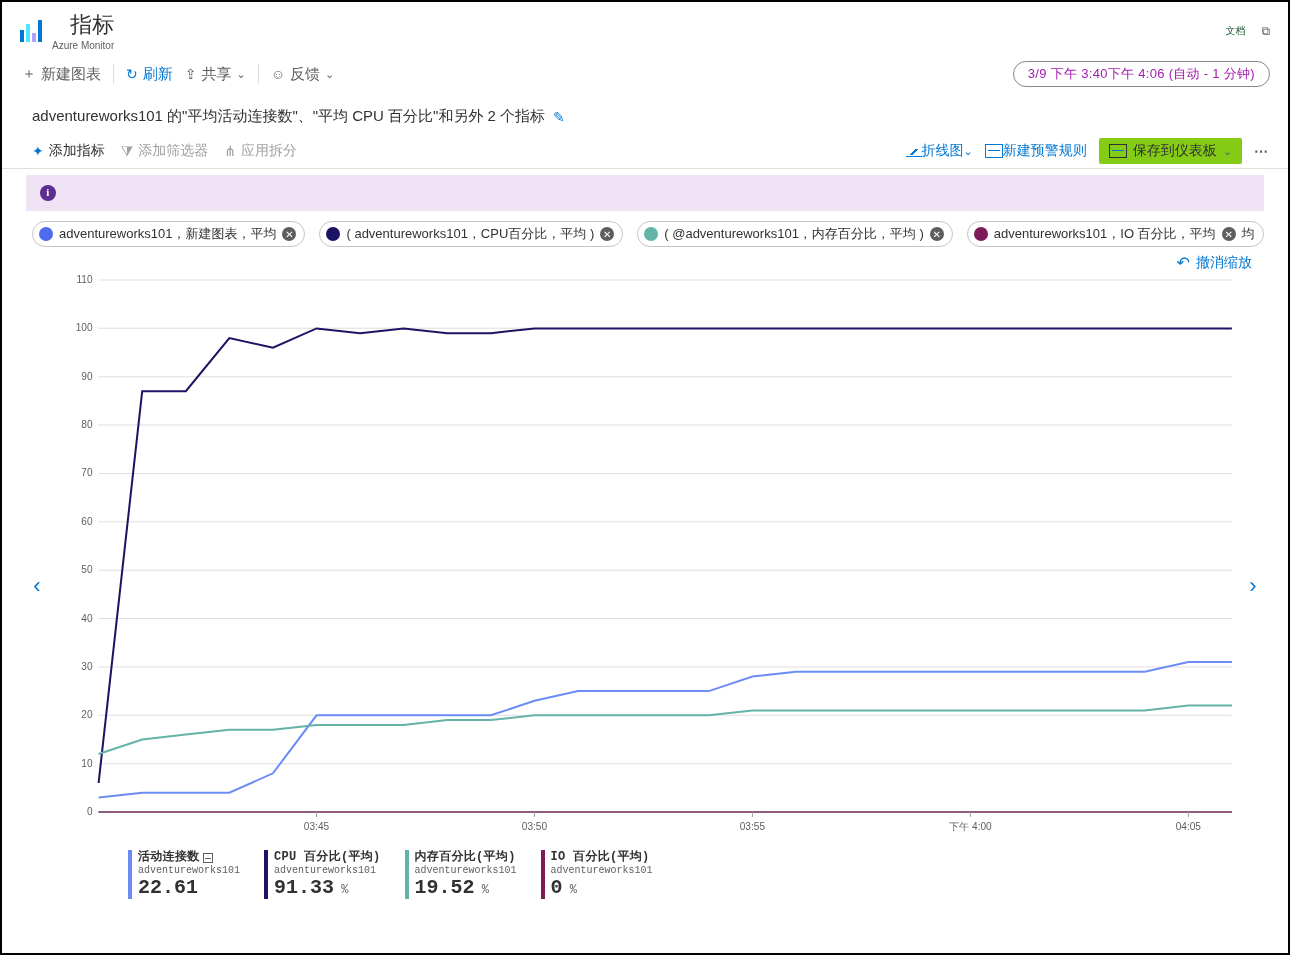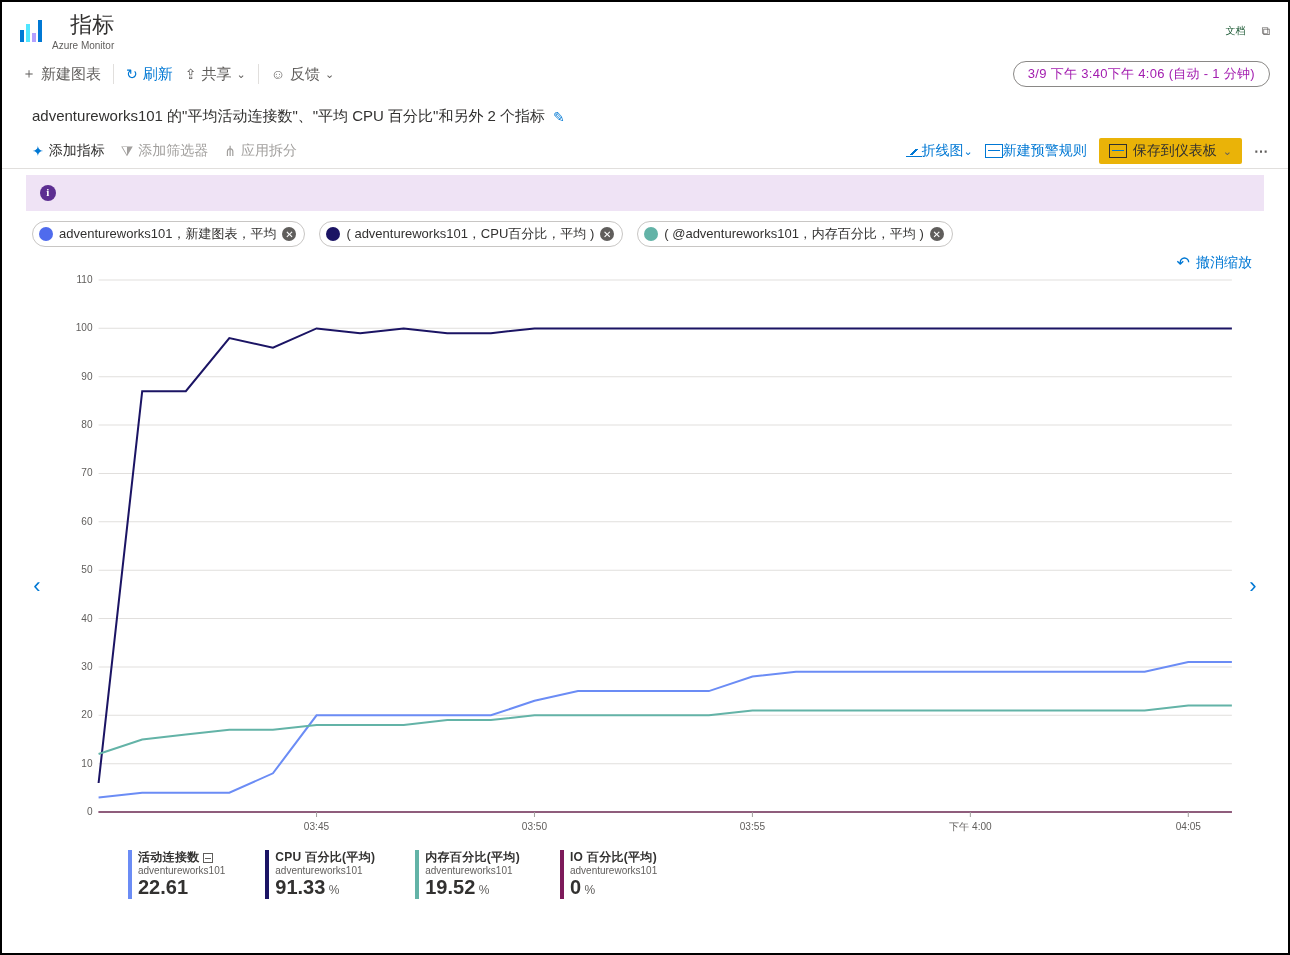--- a/index.html
+++ b/index.html
@@ -57,21 +57,21 @@
     font-size: 14px;
   }
   .ct-left { display: flex; align-items: center; gap: 16px; }
   .ct-btn { display: inline-flex; align-items: center; gap: 5px; cursor: pointer; color: #323130; }
   .ct-btn.muted { color: #a19f9d; cursor: default; }
   .ct-right { display: flex; align-items: center; gap: 12px; }
   .ct-link { color: #0078d4; display: inline-flex; align-items: center; cursor: pointer; }
   .ct-icon-box { width: 18px; height: 14px; border: 1.5px solid #0078d4; position: relative; display:inline-block; }
   .ct-icon-box::after { content:""; position:absolute; left:2px; right:2px; top:5px; border-top:1.5px solid #0078d4; }
   .highlight-btn {
-    background: #eab308; padding: 4px 10px; border-radius: 2px;
+    background: #84cc16; padding: 4px 10px; border-radius: 2px;
     display: inline-flex; align-items: center; gap: 6px; cursor: pointer;
     color: #323130;
   }
   .more-icon { color: #605e5c; cursor: pointer; letter-spacing: 2px; font-weight: bold; }
   .chev-down { font-size: 11px; color: #605e5c; }
 
   .info-banner {
     margin: 6px 24px 6px 24px;
     background: #efe3f5;
     padding: 10px 14px;
@@ -127,21 +127,21 @@
     color: #0078d4; cursor: pointer; font-size: 22px;
   }
   .plot-wrap { flex: 1; position: relative; }
   svg.plot { width: 100%; height: 570px; display:block; }
   .grid-line { stroke: #e1dfdd; stroke-width: 1; }
   .axis-text { fill: #605e5c; font-size: 10px; font-family: inherit; }
   .series-line { fill: none; stroke-width: 2; }
   .x-baseline { stroke: #a19f9d; stroke-width: 1; }
 
   .legend-row {
-    display: flex; gap: 40px; padding: 8px 0 0 80px;
+    display: flex; gap: 24px; padding: 8px 0 0 80px; font-family: Liberation Mono, monospace;
   }
   .legend-item {
     display: flex; align-items: flex-start; gap: 8px;
     border-left: 4px solid; padding-left: 6px;
     line-height: 1.15;
   }
   .legend-item .name { font-size: 12px; font-weight: 600; color: #323130; letter-spacing: 0.3px; }
   .legend-item .scope { font-size: 10px; color: #605e5c; }
   .legend-item .value { font-size: 20px; font-weight: 600; color: #323130; }
   .legend-item .unit { font-size: 12px; color: #605e5c; font-weight: 400; }
@@ -253,20 +253,26 @@
     </span>
     <span class="pill">
       <span class="dot" style="background: rgb(27, 20, 100);"></span>
       <span class="pill-text-cut">( adventureworks101，CPU百分比，平均 )</span>
       <span class="close"></span>
     </span>
     <span class="pill">
       <span class="dot" style="background: rgb(99, 179, 167);"></span>
       <span class="pill-text-cut">( @adventureworks101，内存百分比，平均 )</span>
       <span class="close"></span>
+    </span>
+    <span class="pill">
+      <span class="dot" style="background: rgb(125, 26, 90);"></span>
+      <span class="pill-text-cut">adventureworks101，IO 百分比，平均</span>
+      <span class="close"></span>
+      <span>均</span>
     </span>
   </div>
 
 <div class="undo-zoom-row">
   <span class="undo-zoom">
     <span class="undo-arrow">↶</span>
     <span>撤消缩放</span>
   </span>
 </div>
 

